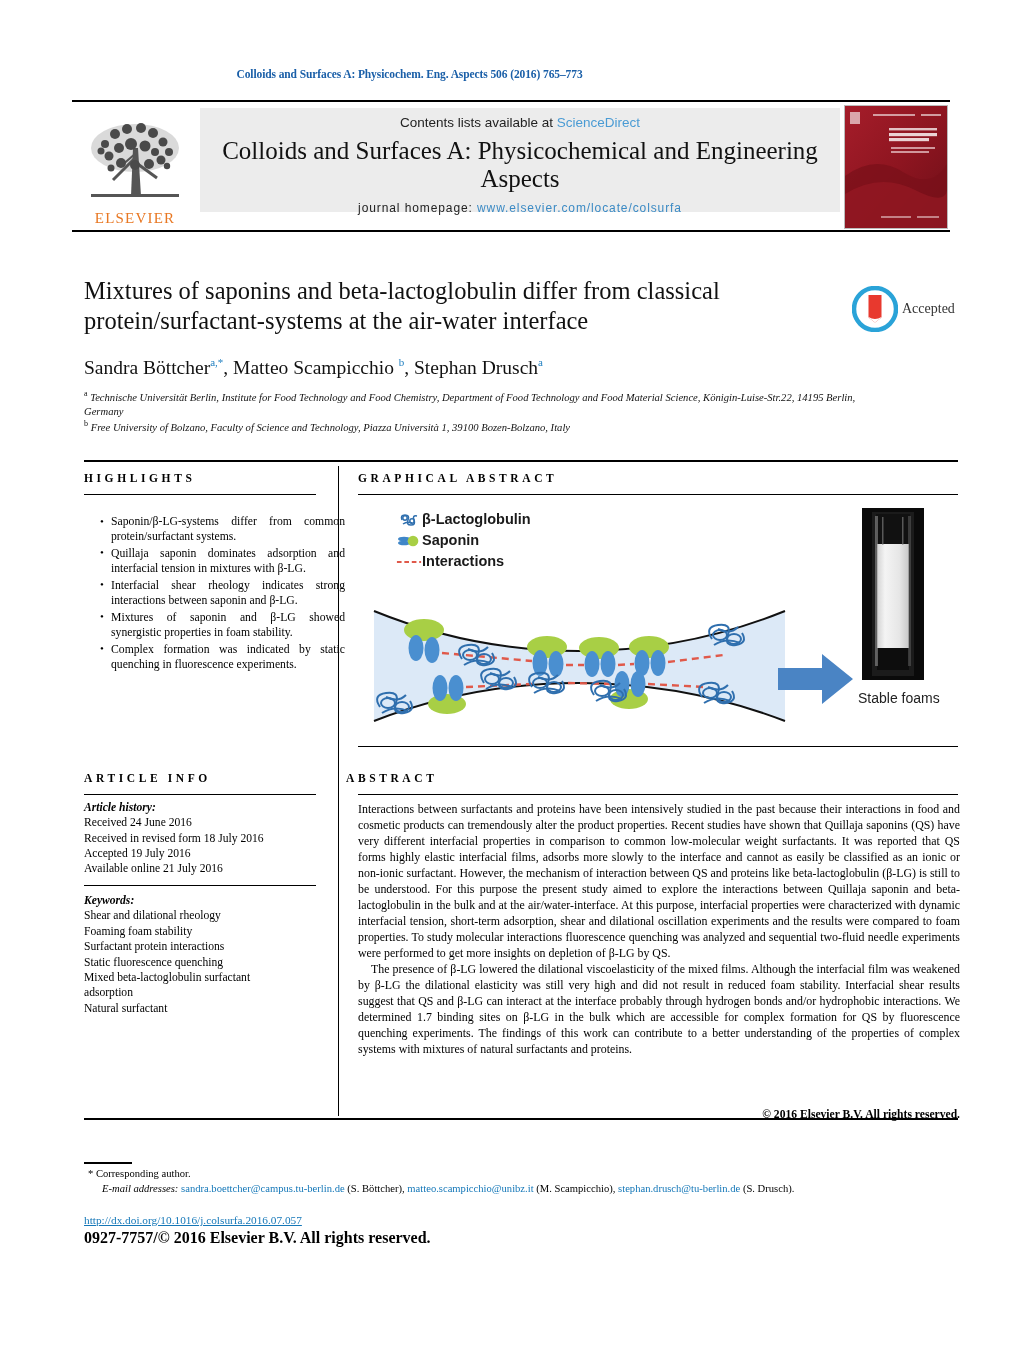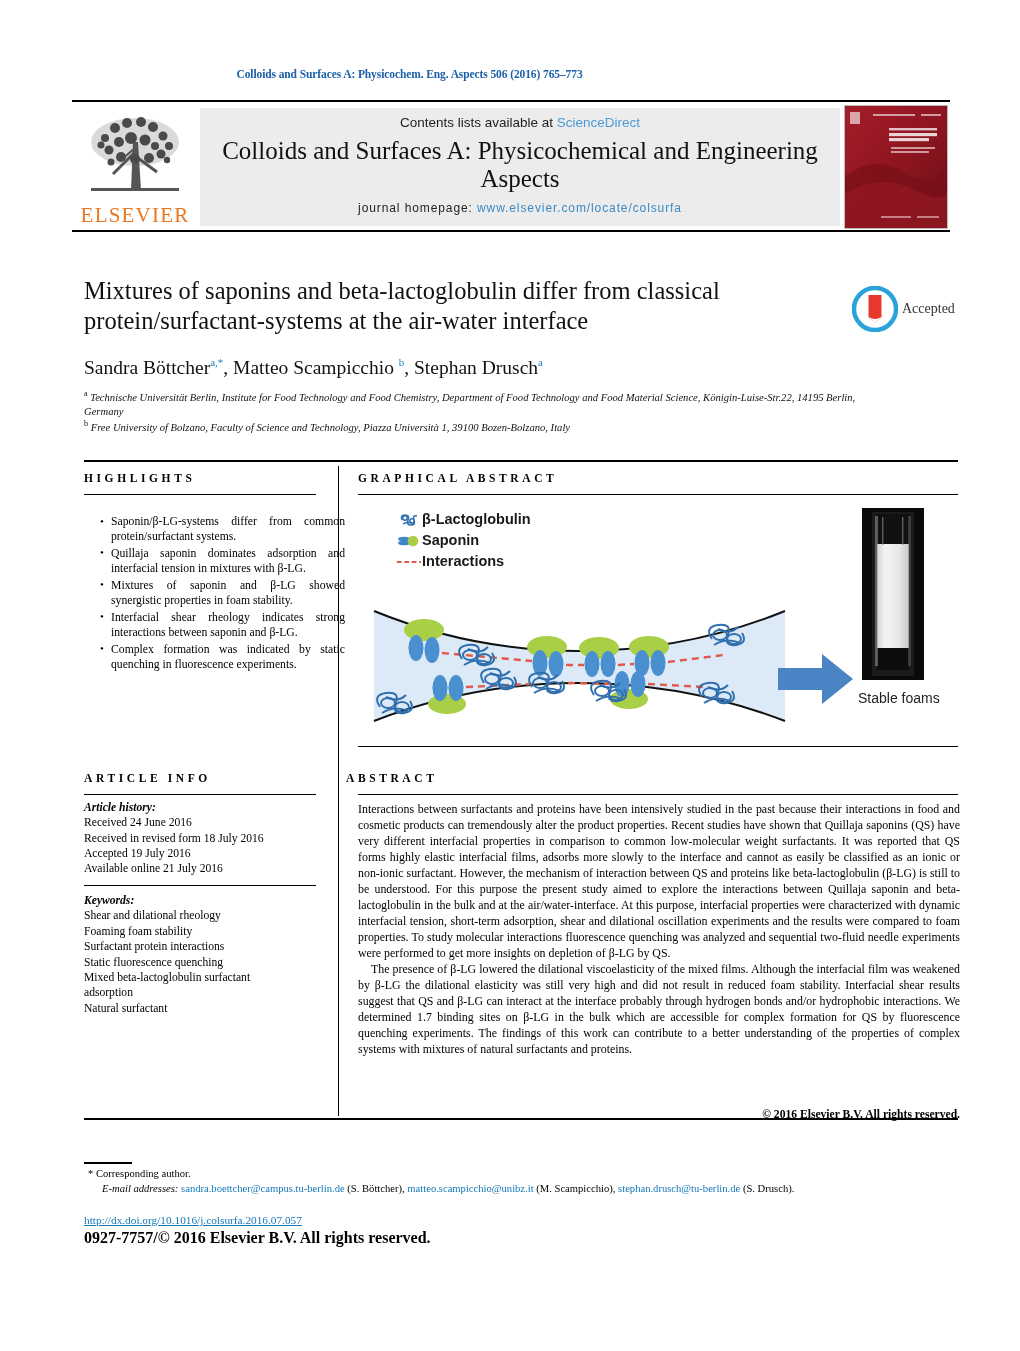--- a/index.html
+++ b/index.html
@@ -59,32 +59,32 @@
     width: 122px;
     height: 118px;
     display: flex;
     flex-direction: column;
     align-items: center;
     justify-content: flex-end;
   }
   .tree-svg { display:block; }
   .elsevier-word {
     font-family: "Liberation Serif", serif;
-    font-size: 21px;
+    font-size: 15px;
     letter-spacing: 1.2px;
     color: #E87722;
     line-height: 1;
     margin-top: 1px;
   }
   .mast-center {
     position: absolute;
     left: 128px;
     top: 6px;
     width: 640px;
-    height: 118px;
+    height: 104px;
     background: #ececec;
     text-align: center;
     box-sizing: border-box;
     padding-top: 7px;
   }
   .contents-line {
     font-family: "Liberation Sans", sans-serif;
     font-size: 13.5px;
     color: #222;
   }
@@ -441,22 +441,22 @@
 
   <div class="rule" style="left:84px; top:460px; width:874px; height:1.6px;"></div>
   <div class="rule col-div" style="position:absolute; background:#000;"></div>
   <div class="rule" style="left:84px; top:1118px; width:874px; height:1.6px;"></div>
 
   <div class="sec-head col-left highlights-head" style="position:absolute;">HIGHLIGHTS</div>
   <div class="rule hl-rule" style="position:absolute;"></div>
   <ul class="highlights-list">
     <li>Saponin/β-LG-systems differ from common protein/surfactant systems.</li>
     <li>Quillaja saponin dominates adsorption and interfacial tension in mixtures with β-LG.</li>
+    <li>Interfacial shear rheology indicates strong interactions between saponin and β-LG.</li>
     <li>Mixtures of saponin and β-LG showed synergistic properties in foam stability.</li>
-    <li>Interfacial shear rheology indicates strong interactions between saponin and β-LG.</li>
     <li>Complex formation was indicated by static quenching in fluorescence experiments.</li>
   </ul>
 
   <div class="sec-head col-left artinfo-head" style="position:absolute;">ARTICLE INFO</div>
   <div class="rule ai-rule" style="position:absolute;"></div>
   <div class="ai-block">
     <div class="ital">Article history:</div>
     <div>Received 24 June 2016</div>
     <div>Received in revised form 18 July 2016</div>
     <div>Accepted 19 July 2016</div>

